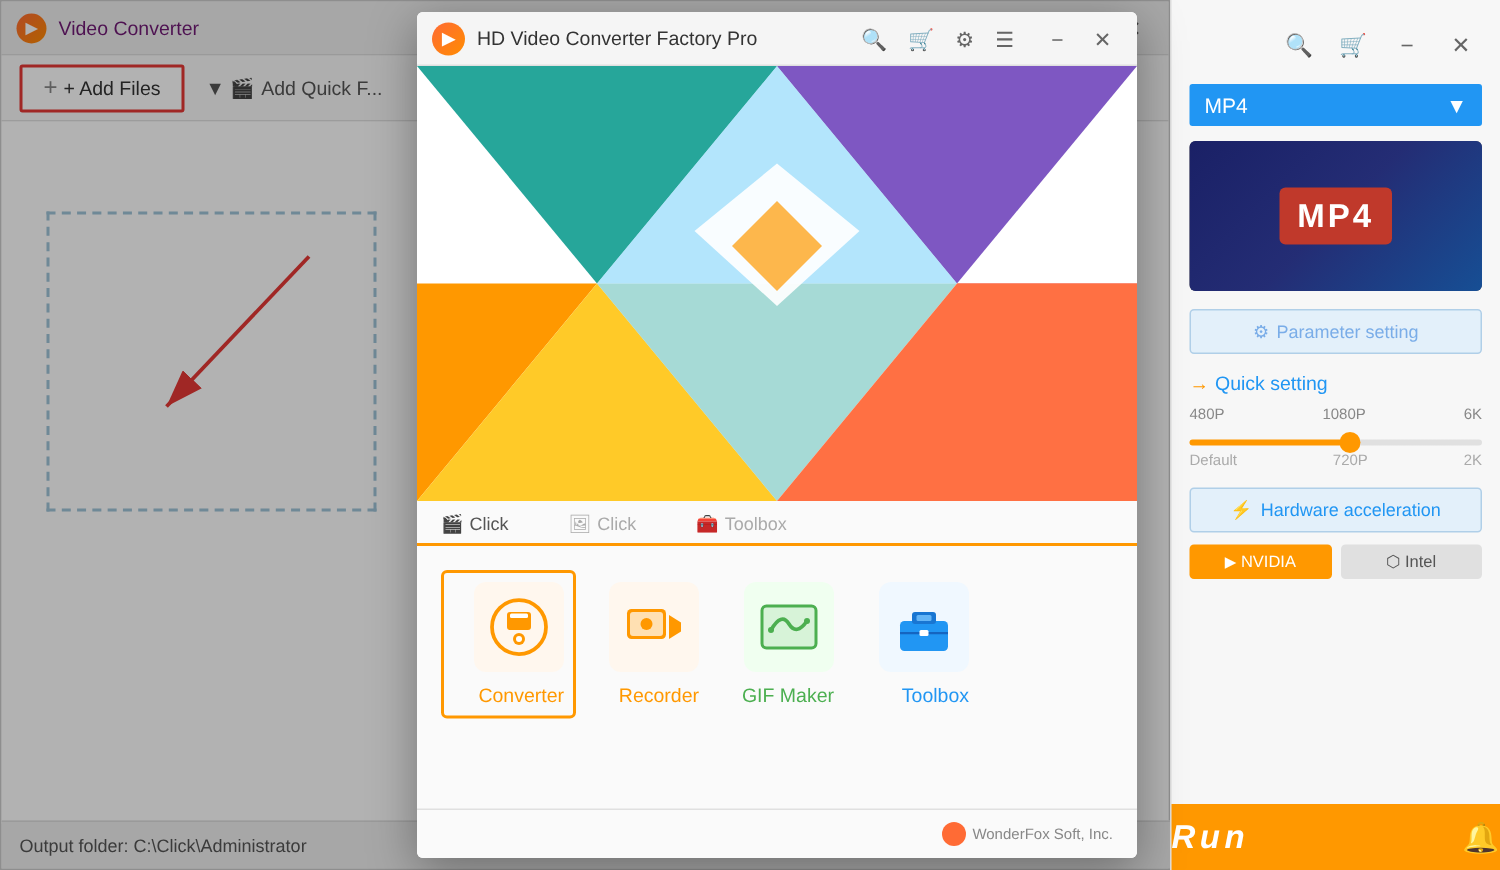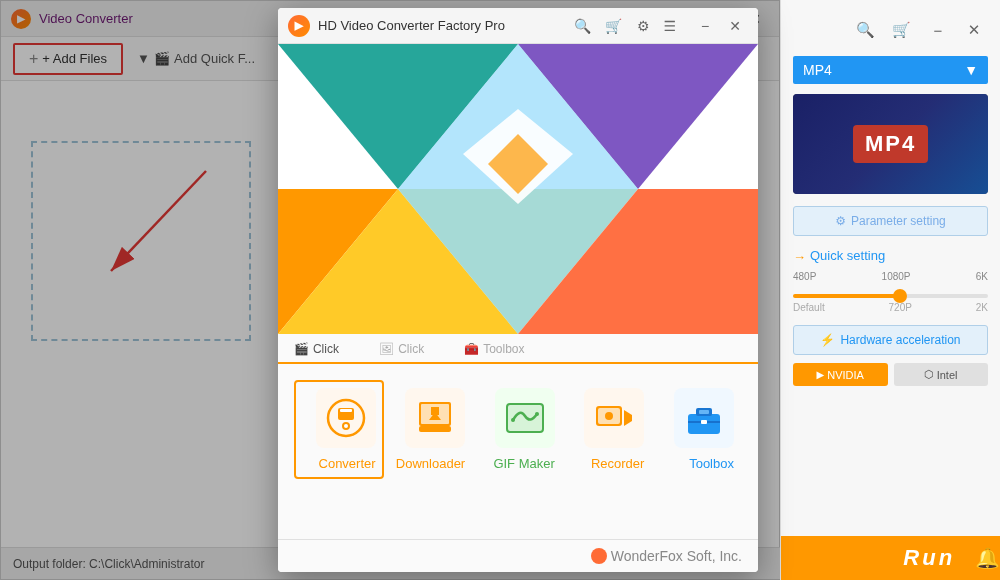--- a/index.html
+++ b/index.html
@@ -287,21 +287,21 @@
 
     .run-bar {
       position: absolute;
       bottom: 0;
       left: 0;
       right: 0;
       height: 44px;
       background: #ff9800;
       display: flex;
       align-items: center;
-      justify-content: flex-end;
+      justify-content: space-between;
       gap: 20px;
     }
 
     .run-btn {
       font-size: 22px;
       font-weight: bold;
       color: white;
       font-style: italic;
       letter-spacing: 3px;
       background: none;
@@ -472,21 +472,21 @@
     }
     .feature-label.gifmaker { color: #4caf50; }
 
     .modal-footer {
       background: #fafafa;
       border-top: 1px solid #e0e0e0;
       padding: 8px 16px;
       display: flex;
       align-items: center;
       justify-content: flex-end;
-      font-size: 14px;
+      font-size: 10px;
       color: #888;
       flex-shrink: 0;
     }
 
     .wonderfox-logo {
       width: 16px; height: 16px;
       background: #ff6b35;
       border-radius: 50%;
       display: inline-block;
       margin-right: 4px;
@@ -626,56 +626,44 @@
             <circle cx="20" cy="20" r="18" fill="none" stroke="#ff9800" stroke-width="2.5"></circle>
             <rect x="12" y="10" width="16" height="12" rx="2" fill="#ff9800"></rect>
             <rect x="14" y="11" width="12" height="3" rx="1" fill="white"></rect>
             <circle cx="20" cy="28" r="4" fill="#ff9800"></circle>
             <circle cx="20" cy="28" r="2" fill="white"></circle>
           </svg>
         </div>
         <span class="feature-label">Converter</span>
       </div>
 
+
       <div class="feature-item">
-        <div class="feature-icon-wrap downloader">
+        <div class="feature-icon-wrap recorder">
           <svg width="40" height="40" viewBox="0 0 40 40">
-            <rect x="4" y="4" width="32" height="24" rx="2" fill="#ff9800"></rect>
-            <rect x="6" y="6" width="28" height="20" rx="1" fill="#ffe0b2"></rect>
-            <polygon points="20,14 26,22 14,22" fill="#ff9800"></polygon>
-            <rect x="16" y="9" width="8" height="8" fill="#ff9800"></rect>
-            <rect x="4" y="28" width="32" height="6" rx="2" fill="#ff9800"></rect>
+            <rect x="2" y="8" width="26" height="20" rx="3" fill="#ff9800"></rect>
+            <polygon points="30,12 38,17 38,23 30,28" fill="#ff9800"></polygon>
+            <rect x="4" y="10" width="22" height="16" rx="2" fill="#ffe0b2"></rect>
+            <circle cx="15" cy="18" r="4" fill="#ff9800"></circle>
           </svg>
         </div>
-        <span class="feature-label">Downloader</span>
+        <span class="feature-label">Recorder</span>
       </div>
 
       <div class="feature-item">
         <div class="feature-icon-wrap gifmaker">
           <svg width="40" height="40" viewBox="0 0 40 40">
             <rect x="2" y="6" width="36" height="28" rx="3" fill="#4caf50" opacity="0.15"></rect>
             <rect x="2" y="6" width="36" height="28" rx="3" fill="none" stroke="#4caf50" stroke-width="2"></rect>
             <path d="M8,22 Q15,10 20,18 Q25,26 32,16" stroke="#4caf50" stroke-width="2.5" fill="none" stroke-linecap="round"></path>
             <circle cx="8" cy="22" r="2" fill="#4caf50"></circle>
             <circle cx="32" cy="16" r="2" fill="#4caf50"></circle>
           </svg>
         </div>
         <span class="feature-label gifmaker">GIF Maker</span>
-      </div>
-
-      <div class="feature-item">
-        <div class="feature-icon-wrap recorder">
-          <svg width="40" height="40" viewBox="0 0 40 40">
-            <rect x="2" y="8" width="26" height="20" rx="3" fill="#ff9800"></rect>
-            <polygon points="30,12 38,17 38,23 30,28" fill="#ff9800"></polygon>
-            <rect x="4" y="10" width="22" height="16" rx="2" fill="#ffe0b2"></rect>
-            <circle cx="15" cy="18" r="4" fill="#ff9800"></circle>
-          </svg>
-        </div>
-        <span class="feature-label">Recorder</span>
       </div>
 
       <div class="feature-item">
         <div class="feature-icon-wrap toolbox">
           <svg width="40" height="40" viewBox="0 0 40 40">
             <rect x="4" y="16" width="32" height="20" rx="3" fill="#2196f3"></rect>
             <rect x="12" y="10" width="16" height="8" rx="2" fill="#1976d2"></rect>
             <rect x="15" y="12" width="10" height="4" rx="1" fill="#64b5f6"></rect>
             <line x1="4" y1="24" x2="36" y2="24" stroke="#1565c0" stroke-width="1.5"></line>
             <rect x="17" y="22" width="6" height="4" rx="1" fill="white"></rect>

